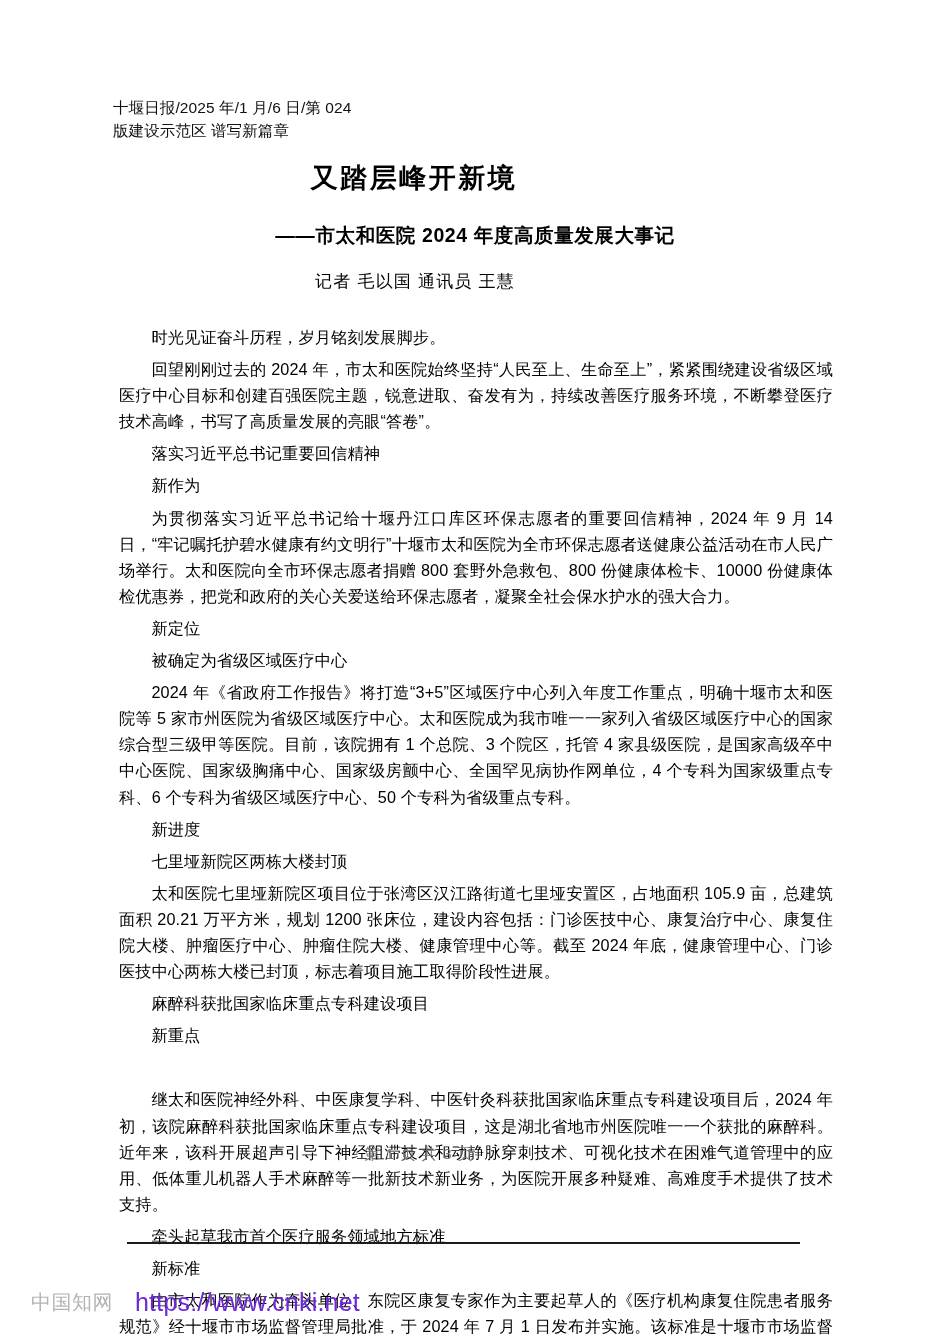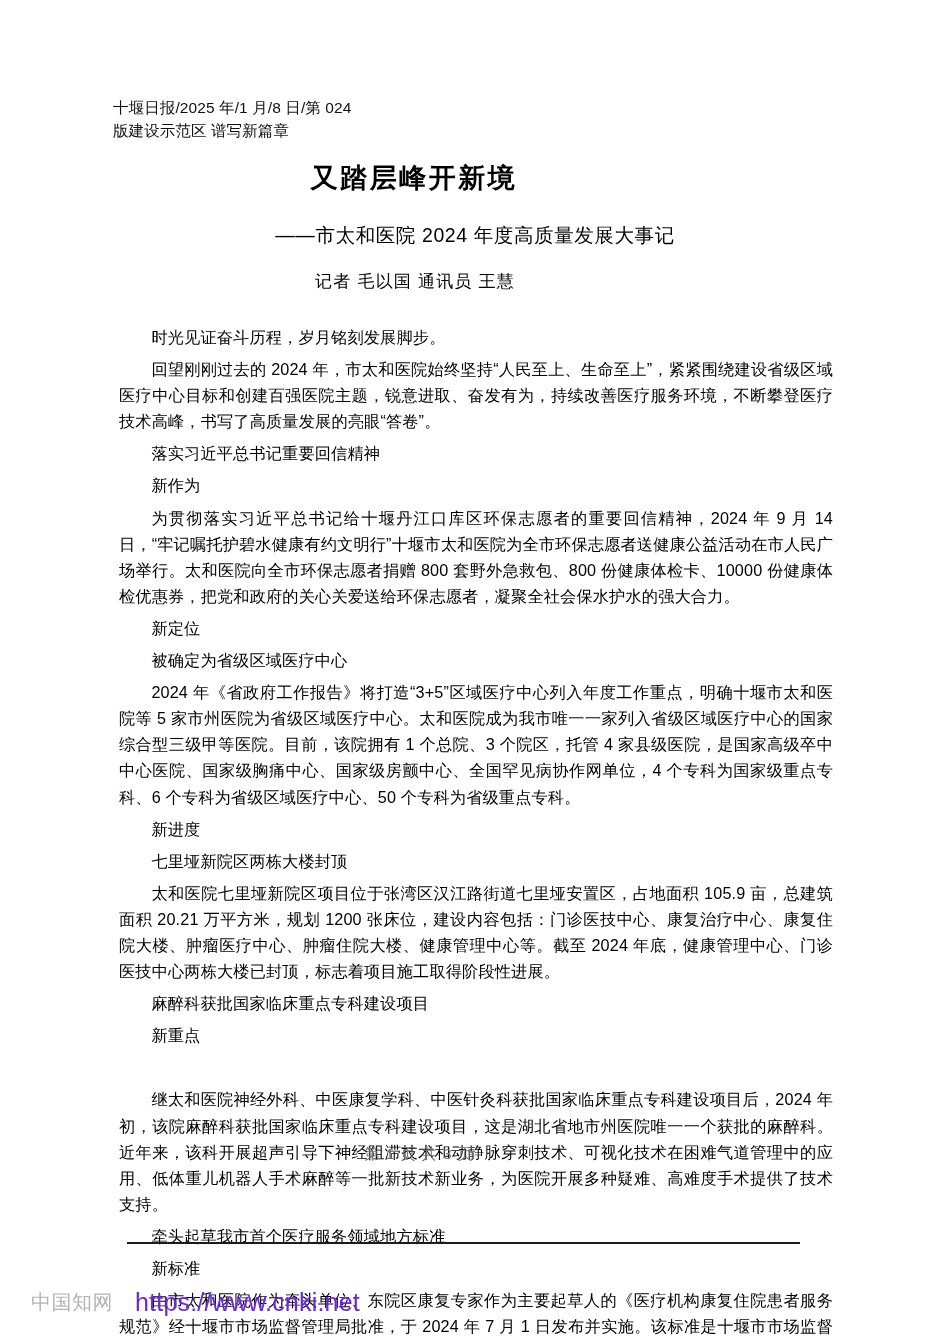--- a/index.html
+++ b/index.html
@@ -48,21 +48,21 @@
     letter-spacing: 2.5px;
     color: #000;
   }
   .doc-subtitle {
     position: absolute;
     left: 0;
     top: 222px;
     width: 950px;
     text-align: center;
     font-size: 19.5px;
-    font-weight: 400;
+    font-weight: 700;
     letter-spacing: 0.6px;
     color: #000;
   }
   .byline {
     position: absolute;
     left: 0;
     top: 270px;
     width: 830px;
     text-align: center;
     font-size: 17px;
@@ -138,21 +138,21 @@
     letter-spacing: 0.2px;
     color: #6d28d9;
   }
 </style>
 </head>
 <body>
 
 <div class="page">
 
   <div class="source-head">
-    <div>十堰日报/2025 年/1 月/8 日/第 024</div>
+    <div>十堰日报/2025 年/1 月/6 日/第 024</div>
     <div>版建设示范区 谱写新篇章</div>
   </div>
 
   <div class="doc-title">又踏层峰开新境</div>
 
   <div class="doc-subtitle">——市太和医院 2024 年度高质量发展大事记</div>
 
   <div class="byline">记者  毛以国  通讯员  王慧</div>
 
   <div class="body-block">

